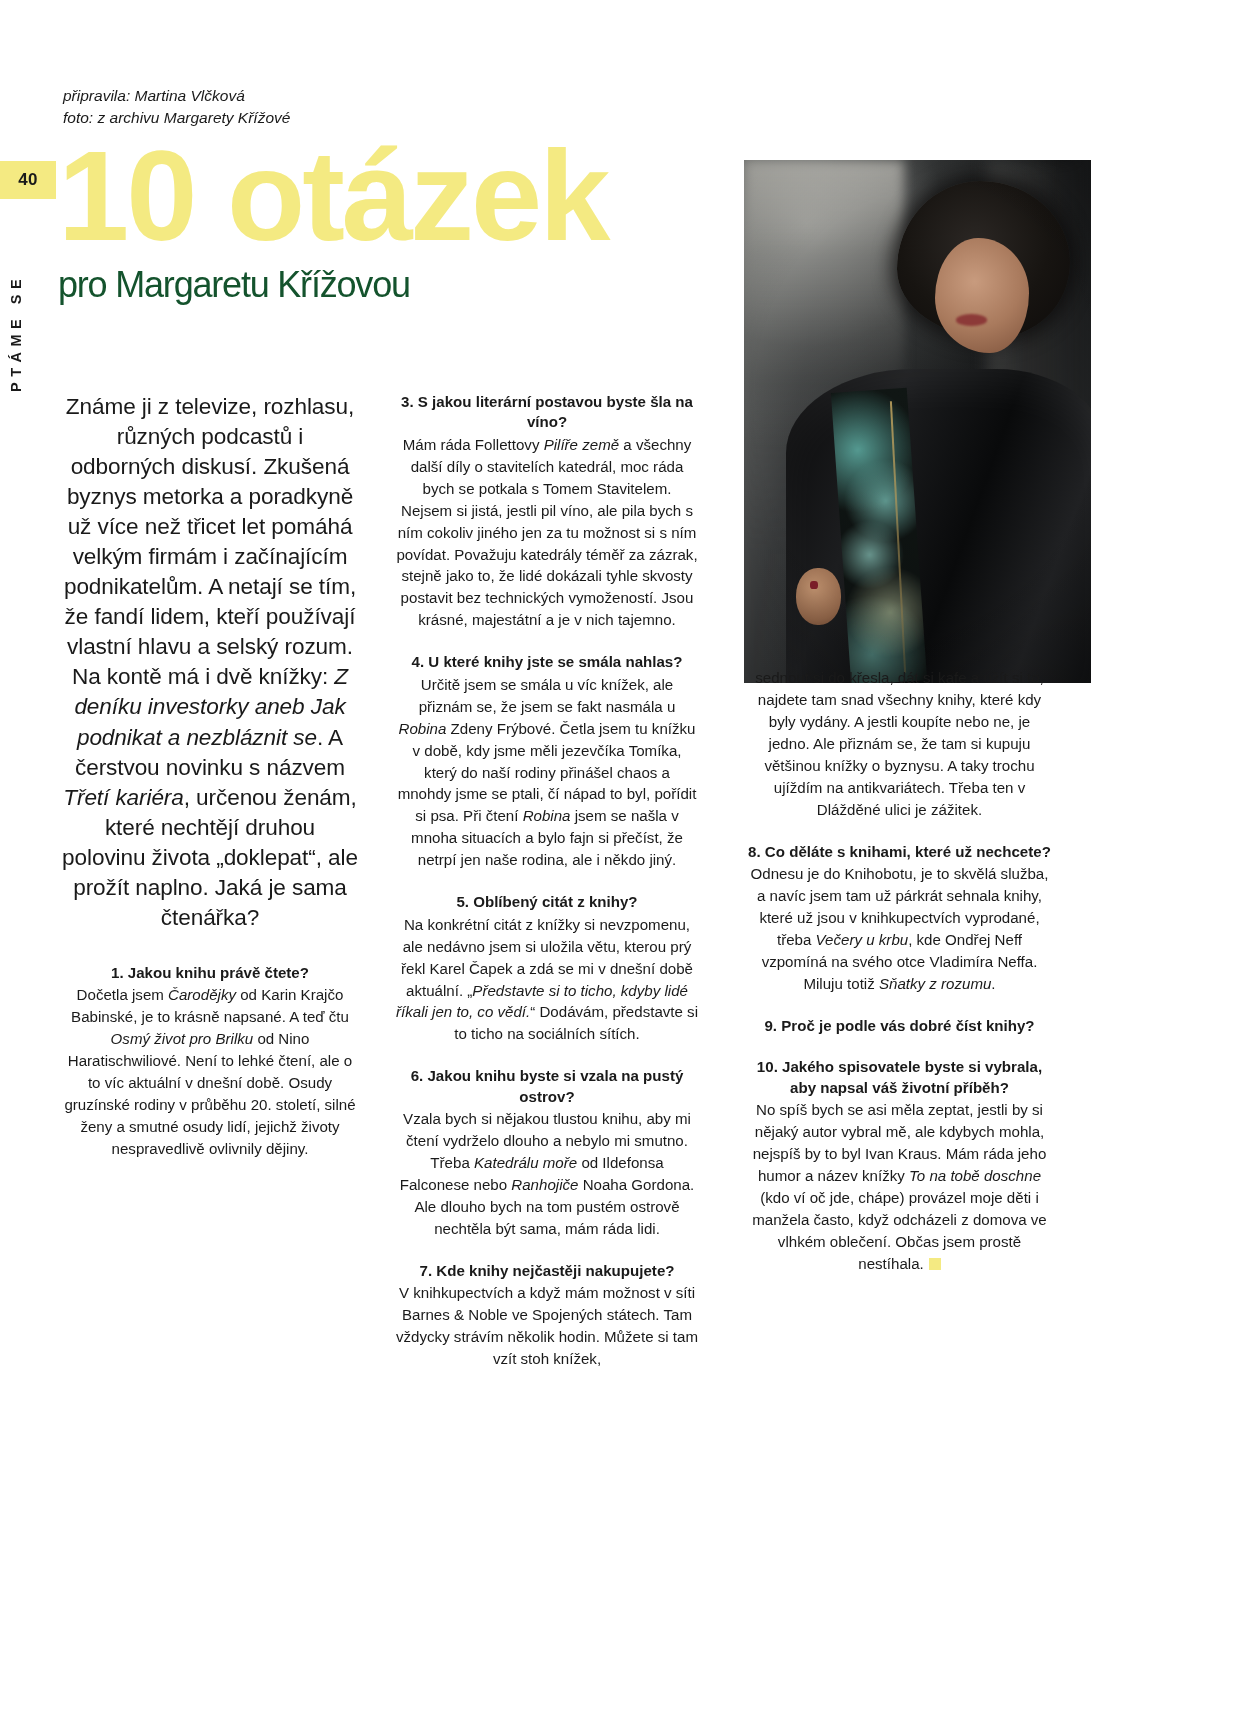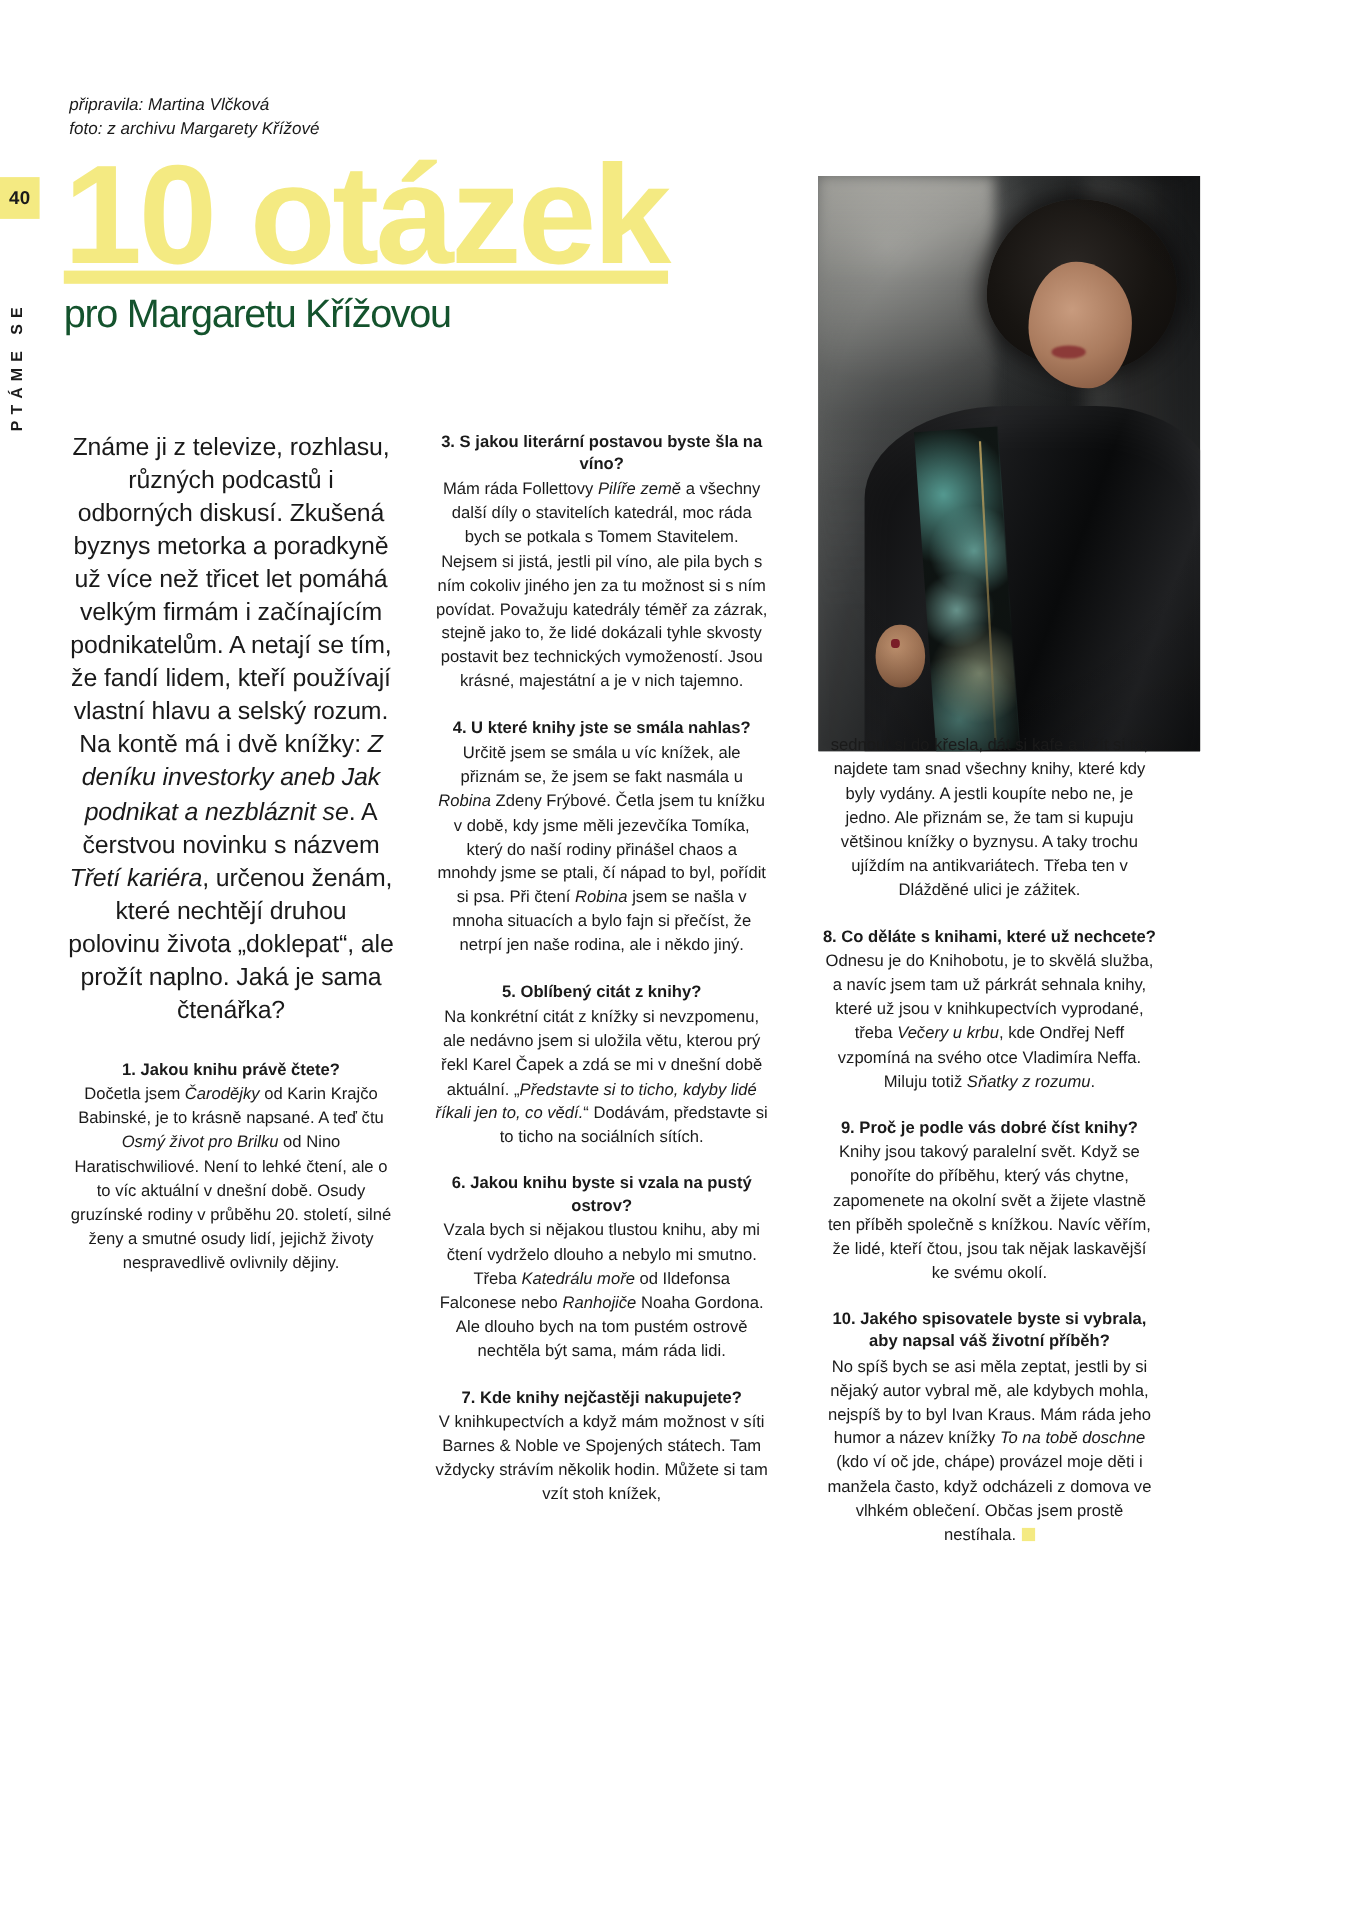--- a/index.html
+++ b/index.html
@@ -18,21 +18,21 @@
     height: 1734px;
     background: #ffffff;
     overflow: hidden;
   }
 
   
   .folio-tab {
     position: absolute;
     left: 0;
     top: 161px;
-    width: 36px;
+    width: 56px;
     height: 38px;
     background: #f4ea82;
     display: flex;
     align-items: center;
     justify-content: center;
   }
   .folio-tab .num {
     font-size: 17px;
     font-weight: 700;
     color: #1a1a1a;
@@ -71,21 +71,20 @@
     top: 140px;
     width: 700px;
   }
   .headline-big {
     font-size: 128px;
     line-height: 0.88;
     font-weight: 800;
     color: #f4ea82;
     letter-spacing: -3px;
     margin: 0;
-    text-decoration: underline;
   }
   .headline-sub {
     font-size: 36px;
     line-height: 1.0;
     font-weight: 400;
     color: #14532d;
     letter-spacing: -1.2px;
     margin: 14px 0 0 0;
   }
 
@@ -336,21 +335,20 @@
     <div>
         <div class="qa">
           <p class="a"><span>sednout si do křesla, dát si kafe a užít si to, najdete tam snad všechny knihy, které kdy byly vydány. A jestli koupíte nebo ne, je jedno. Ale přiznám se, že tam si kupuju většinou knížky o byznysu. A taky trochu ujíždím na antikvariátech. Třeba ten v Dlážděné ulici je zážitek.</span></p>
         </div>
         <div class="qa">
           <p class="q">8. Co děláte s knihami, které už nechcete?</p>
           <p class="a"><span>Odnesu je do Knihobotu, je to skvělá služba, a navíc jsem tam už párkrát sehnala knihy, které už jsou v knihkupectvích vyprodané, třeba </span><em>Večery u krbu</em><span>, kde Ondřej Neff vzpomíná na svého otce Vladimíra Neffa. Miluju totiž </span><em>Sňatky z rozumu</em><span>.</span></p>
         </div>
         <div class="qa">
           <p class="q">9. Proč je podle vás dobré číst knihy?</p>
-          <p class="a"><span>Knihy jsou takový paralelní svět. Když se ponoříte do příběhu, který vás chytne, zapomenete na okolní svět a žijete vlastně ten příběh společně s knížkou. Navíc věřím, že lidé, kteří čtou, jsou tak nějak laskavější ke svému okolí.</span></p>
         </div>
         <div class="qa">
           <p class="q">10. Jakého spisovatele byste si vybrala, aby napsal váš životní příběh?</p>
           <p class="a"><span>No spíš bych se asi měla zeptat, jestli by si nějaký autor vybral mě, ale kdybych mohla, nejspíš by to byl Ivan Kraus. Mám ráda jeho humor a název knížky </span><em>To na tobě doschne</em><span> (kdo ví oč jde, chápe) provázel moje děti i manžela často, když odcházeli z domova ve vlhkém oblečení. Občas jsem prostě nestíhala.</span><span class="endmark"></span></p>
         </div>
       </div>
   </div>
 
 </div>
 

